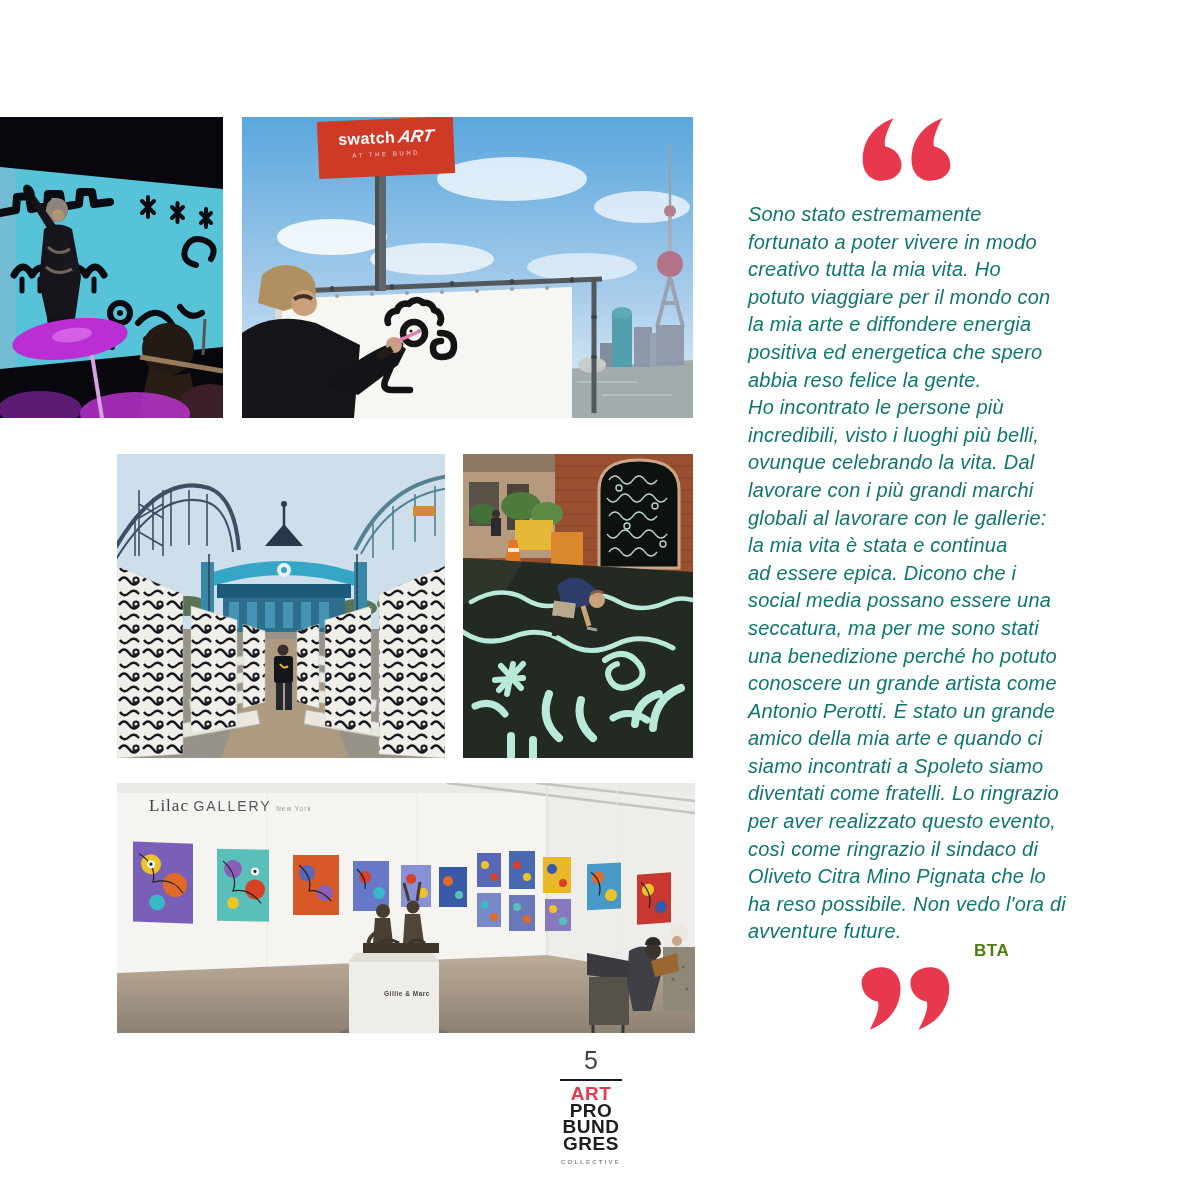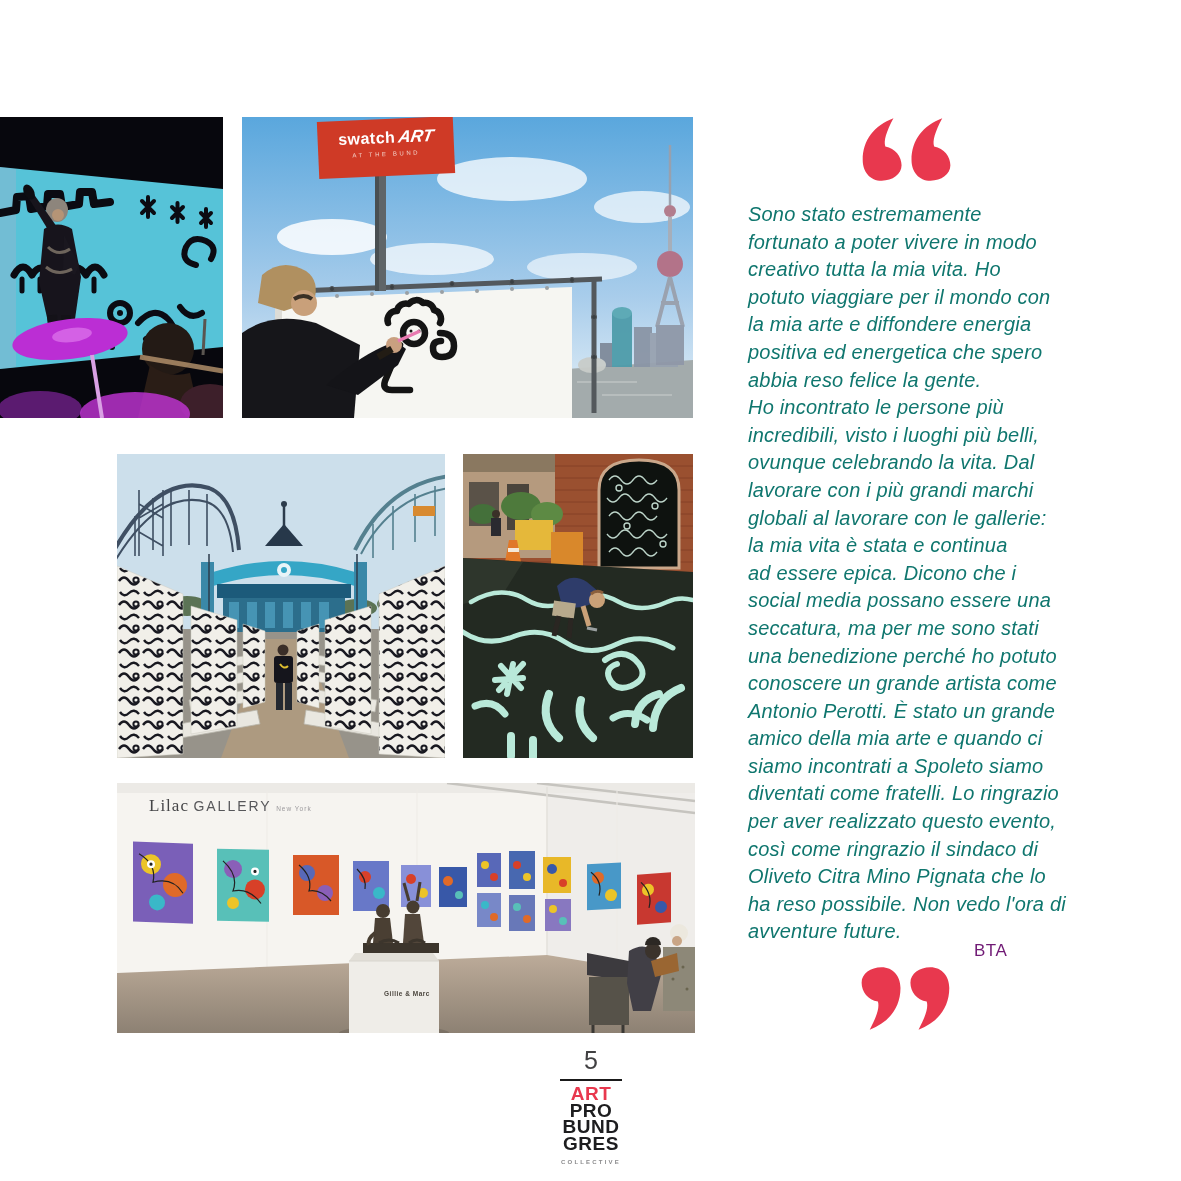--- a/index.html
+++ b/index.html
@@ -8,22 +8,22 @@
   .photo{position:absolute;overflow:hidden;}
   .photo svg{display:block;width:100%;height:100%;}
 
   
   .qmark{position:absolute;width:94px;height:64px;}
   .qmark svg{width:100%;height:100%;display:block;}
   .qmark.open{transform:rotate(180deg);}
   .quote-text{position:absolute;left:748px;top:201px;width:400px;
       font-style:italic;font-size:20px;line-height:27.6px;color:#0f766e;
       white-space:pre;letter-spacing:.2px;}
-  .attribution{position:absolute;left:974px;top:941px;font-weight:normal;
-      font-size:17px;letter-spacing:.5px;color:#701a75;}
+  .attribution{position:absolute;left:974px;top:941px;font-weight:bold;
+      font-size:17px;letter-spacing:.5px;color:#4d7c0f;}
 
   
   .page-number{position:absolute;left:556px;top:1046px;width:70px;text-align:center;
       font-size:25px;color:#414042;}
   .page-rule{position:absolute;left:560px;top:1079px;width:62px;height:2px;background:#1a1a1a;}
   .logo{position:absolute;left:556px;top:1086px;width:70px;text-align:center;
       font-weight:900;font-size:19px;line-height:16.5px;letter-spacing:.5px;color:#1d1d1f;}
   .logo .red{color:#e8384e;}
   .logo .tagline{display:block;font-weight:bold;font-size:6px;letter-spacing:2.2px;
       color:#8a8a8c;margin-top:2px;}

